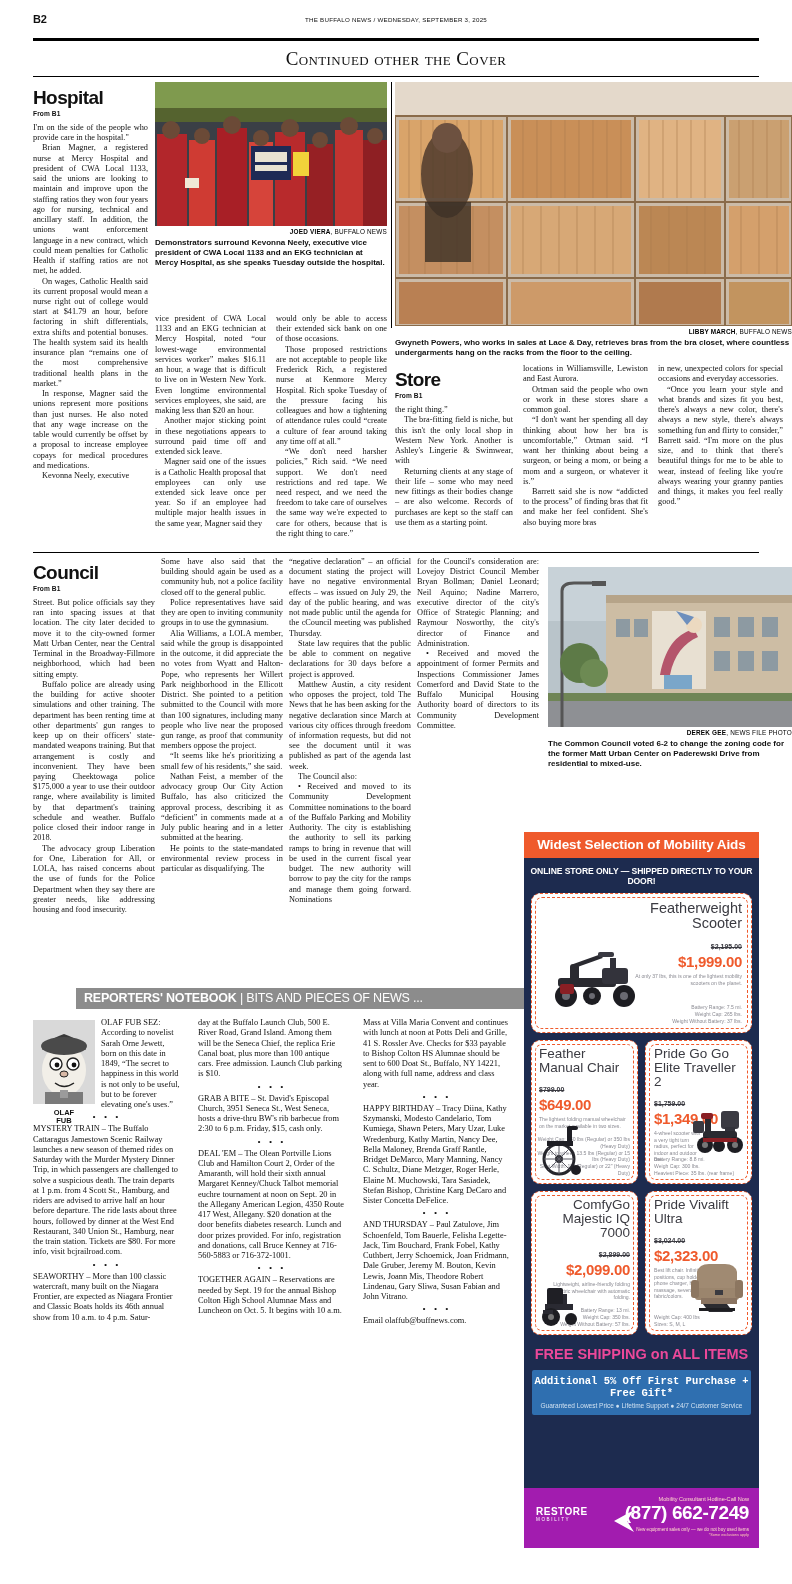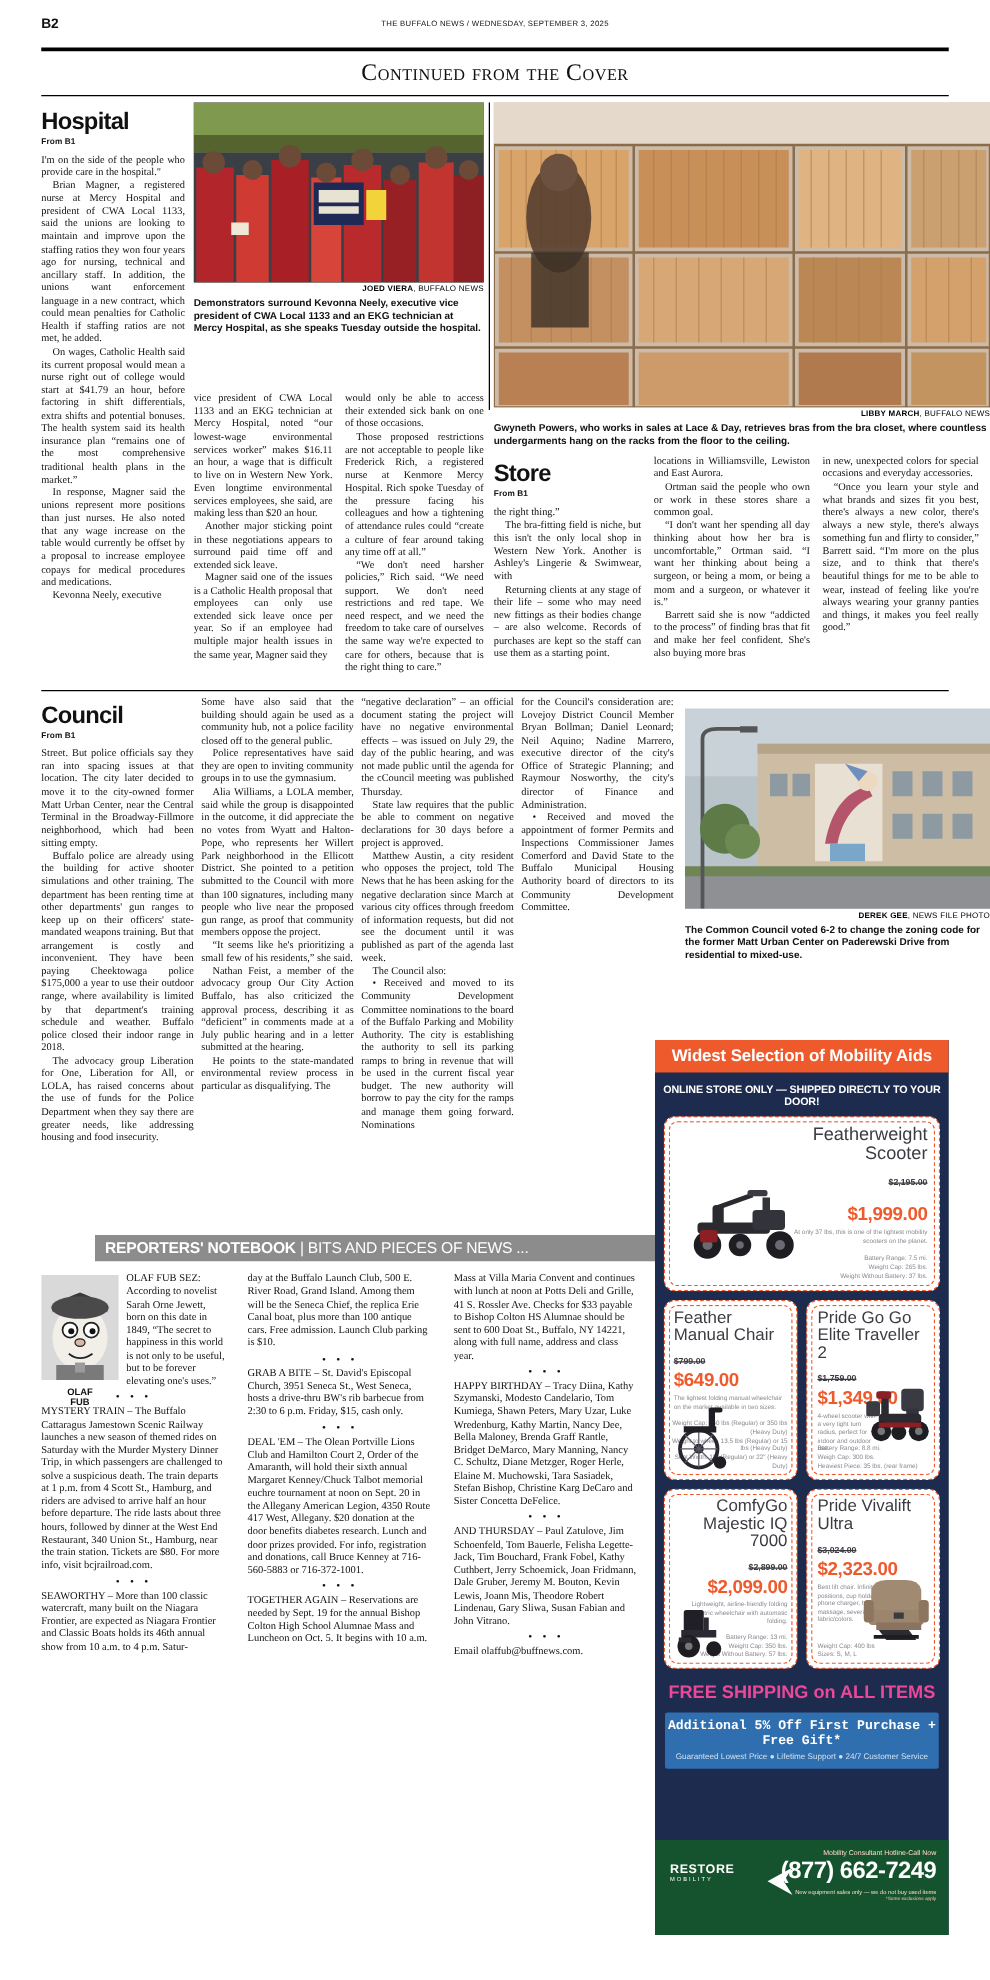--- a/index.html
+++ b/index.html
@@ -164,22 +164,22 @@
     font-family:"Liberation Sans", sans-serif; font-weight:bold;
     font-size:14.5px; padding:11px 0 8px 0;
   }
   .ad-promo {
     background:#2f6fb0; margin:0 8px; border-radius:2px; text-align:center;
     padding:5px 0 6px 0;
   }
   .ad-promo .l1 { color:#fff; font-family:Liberation Mono, monospace; font-weight:bold; font-size:10.5px; }
   .ad-promo .l2 { color:#cfe0f0; font-family:"Liberation Sans", sans-serif; font-size:6.5px; margin-top:3px; }
   .ad-foot {
-    position:absolute; left:0; right:0; bottom:0; height:76px;
-    background:#14532d; color:#fff;margin-top:17px;
+    position:absolute; left:0; right:0; bottom:0; height:60px;
+    background:#a21caf; color:#fff;margin-top:17px;
   }
   .ad-foot .hot { font-family:"Liberation Sans", sans-serif; font-size:5.6px; color:#ffd9cb; text-align:right; padding:8px 10px 0 0; }
   .ad-foot .tel { font-family:"Liberation Sans", sans-serif; font-weight:bold; font-size:19px; text-align:right; padding:0 10px 0 0; letter-spacing:-0.4px; }
   .ad-foot .fine { font-family:"Liberation Sans", sans-serif; font-size:4.6px; color:#ffd9cb; text-align:right; padding:3px 10px 0 0; }
   .ad-foot .fine2 { font-family:"Liberation Sans", sans-serif; font-size:3.8px; color:#ffc9b6; text-align:right; padding:1px 10px 0 0; }
   .restore { position:absolute; left:12px; top:18px; color:#fff;
     font-family:"Liberation Sans", sans-serif; font-weight:bold; font-size:10px; letter-spacing:0.5px; }
   .restore small { display:block; font-size:4.6px; font-weight:normal; letter-spacing:1.6px; }
 
   
@@ -188,21 +188,21 @@
 </head>
 <body>
 
 <div class="page">
 
   <div class="masthead">
     <div class="folio">B2</div>
     <div class="slug">THE BUFFALO NEWS / WEDNESDAY, SEPTEMBER 3, 2025</div>
   </div>
   <div class="rule-double"></div>
-  <div class="section-title">Continued from the Cover</div>
+  <div class="section-title">Continued other the Cover</div>
   <div class="rule-single"></div>
 
   <div class="hosp">
 
     <div class="vrule-h"></div>
 
     <div class="hosp-col1">
       <div class="hdl">Hospital</div>
       <div class="from">From B1</div>
       <div class="body">
@@ -517,21 +517,21 @@
     <div class="ad-top">Widest Selection of Mobility Aids</div>
     <div class="ad-sub">ONLINE STORE ONLY — SHIPPED DIRECTLY TO YOUR DOOR!</div>
 
     <div class="card hero">
       <div class="card-inner"></div>
       <div style="position:absolute;right:9px;top:7px;width:120px;">
         <div class="cname">Featherweight Scooter</div>
         <div style="text-align:right;margin-top:4px;">
           <span class="old">$2,195.00</span>
         </div>
-        <div style="text-align:right;margin-top:10px;"><span class="new">$1,999.00</span></div>
+        <div style="text-align:right;"><span class="new">$1,999.00</span></div>
         <div class="desc" style="text-align:right;margin-top:2px;">At only 37 lbs, this is one of the lightest mobility scooters on the planet.</div>
       </div>
       <div class="specs" style="position:absolute;right:9px;bottom:7px;text-align:right;white-space:pre-line;">Battery Range: 7.5 mi.
 Weight Cap: 265 lbs.
 Weight Without Battery: 37 lbs.</div>
       <svg style="position:absolute;left:8px;bottom:8px;" width="108" height="80" viewBox="0 0 108 80">
         <rect x="18" y="34" width="58" height="9" rx="3" fill="#2a2a30"></rect>
         <rect x="30" y="20" width="9" height="20" rx="3" fill="#2a2a30"></rect>
         <path d="M34 22 L62 12" stroke="#2a2a30" stroke-width="4" fill="none"></path>
         <rect x="58" y="8" width="16" height="5" rx="2" fill="#3a3a42"></rect>

